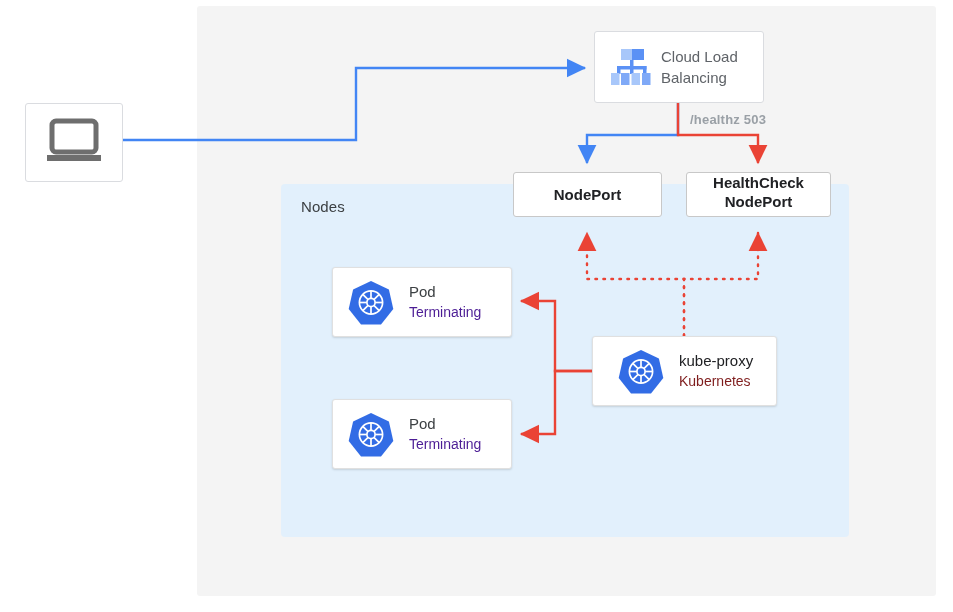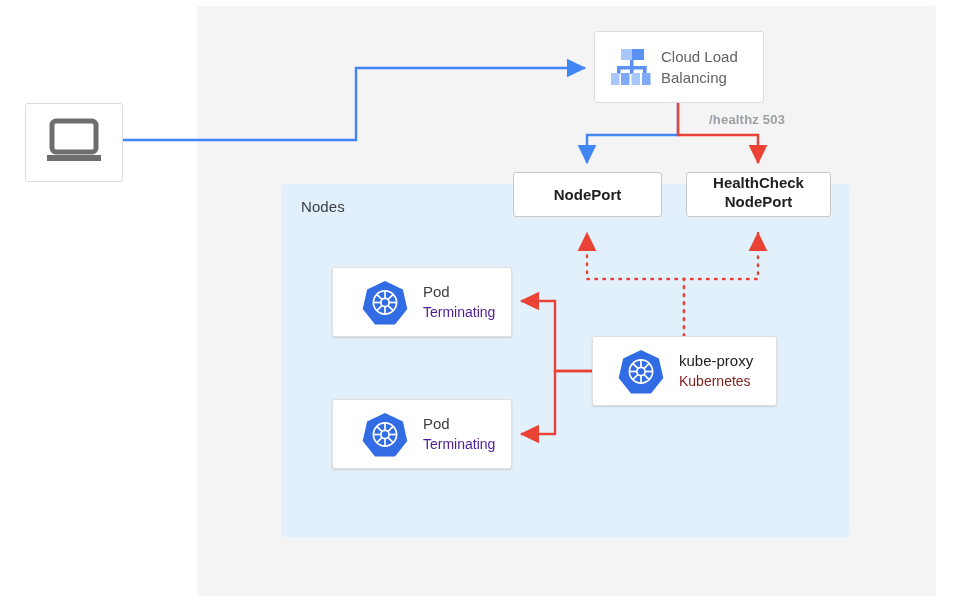--- a/index.html
+++ b/index.html
@@ -123,21 +123,21 @@
     text-align: center;
     line-height: 19px;
   }
 
   
   .pod-box {
     left: 332px;
     width: 180px; height: 70px;
     display: flex;
     align-items: center;
-    padding-left: 28px;
+    padding-left: 14px;
     border-color: #e0e0e0;
   }
   .pod-1 { top: 267px; }
   .pod-2 { top: 399px; }
   .pod-icon { width: 48px; flex: 0 0 48px; display:flex; align-items:center; justify-content:center; }
   .pod-text { margin-left: 14px; }
   .pod-title {
     font-size: 15px;
     color: #3c4043;
     line-height: 20px;
@@ -162,21 +162,20 @@
   .kp-sub { font-size: 14px; color: #7f1d1d; line-height: 20px; }
 
   
   .healthz-label {
     position: absolute;
     left: 690px; top: 112px;
     font-size: 13px;
     font-weight: bold;
     color: #9aa0a6;
     letter-spacing: 0.2px;
-    margin-left: 19px;
   }
 </style>
 </head>
 <body>
 
 <div id="canvas">
 
   <div class="gray-panel"></div>
 
   <div class="nodes-region"></div>

